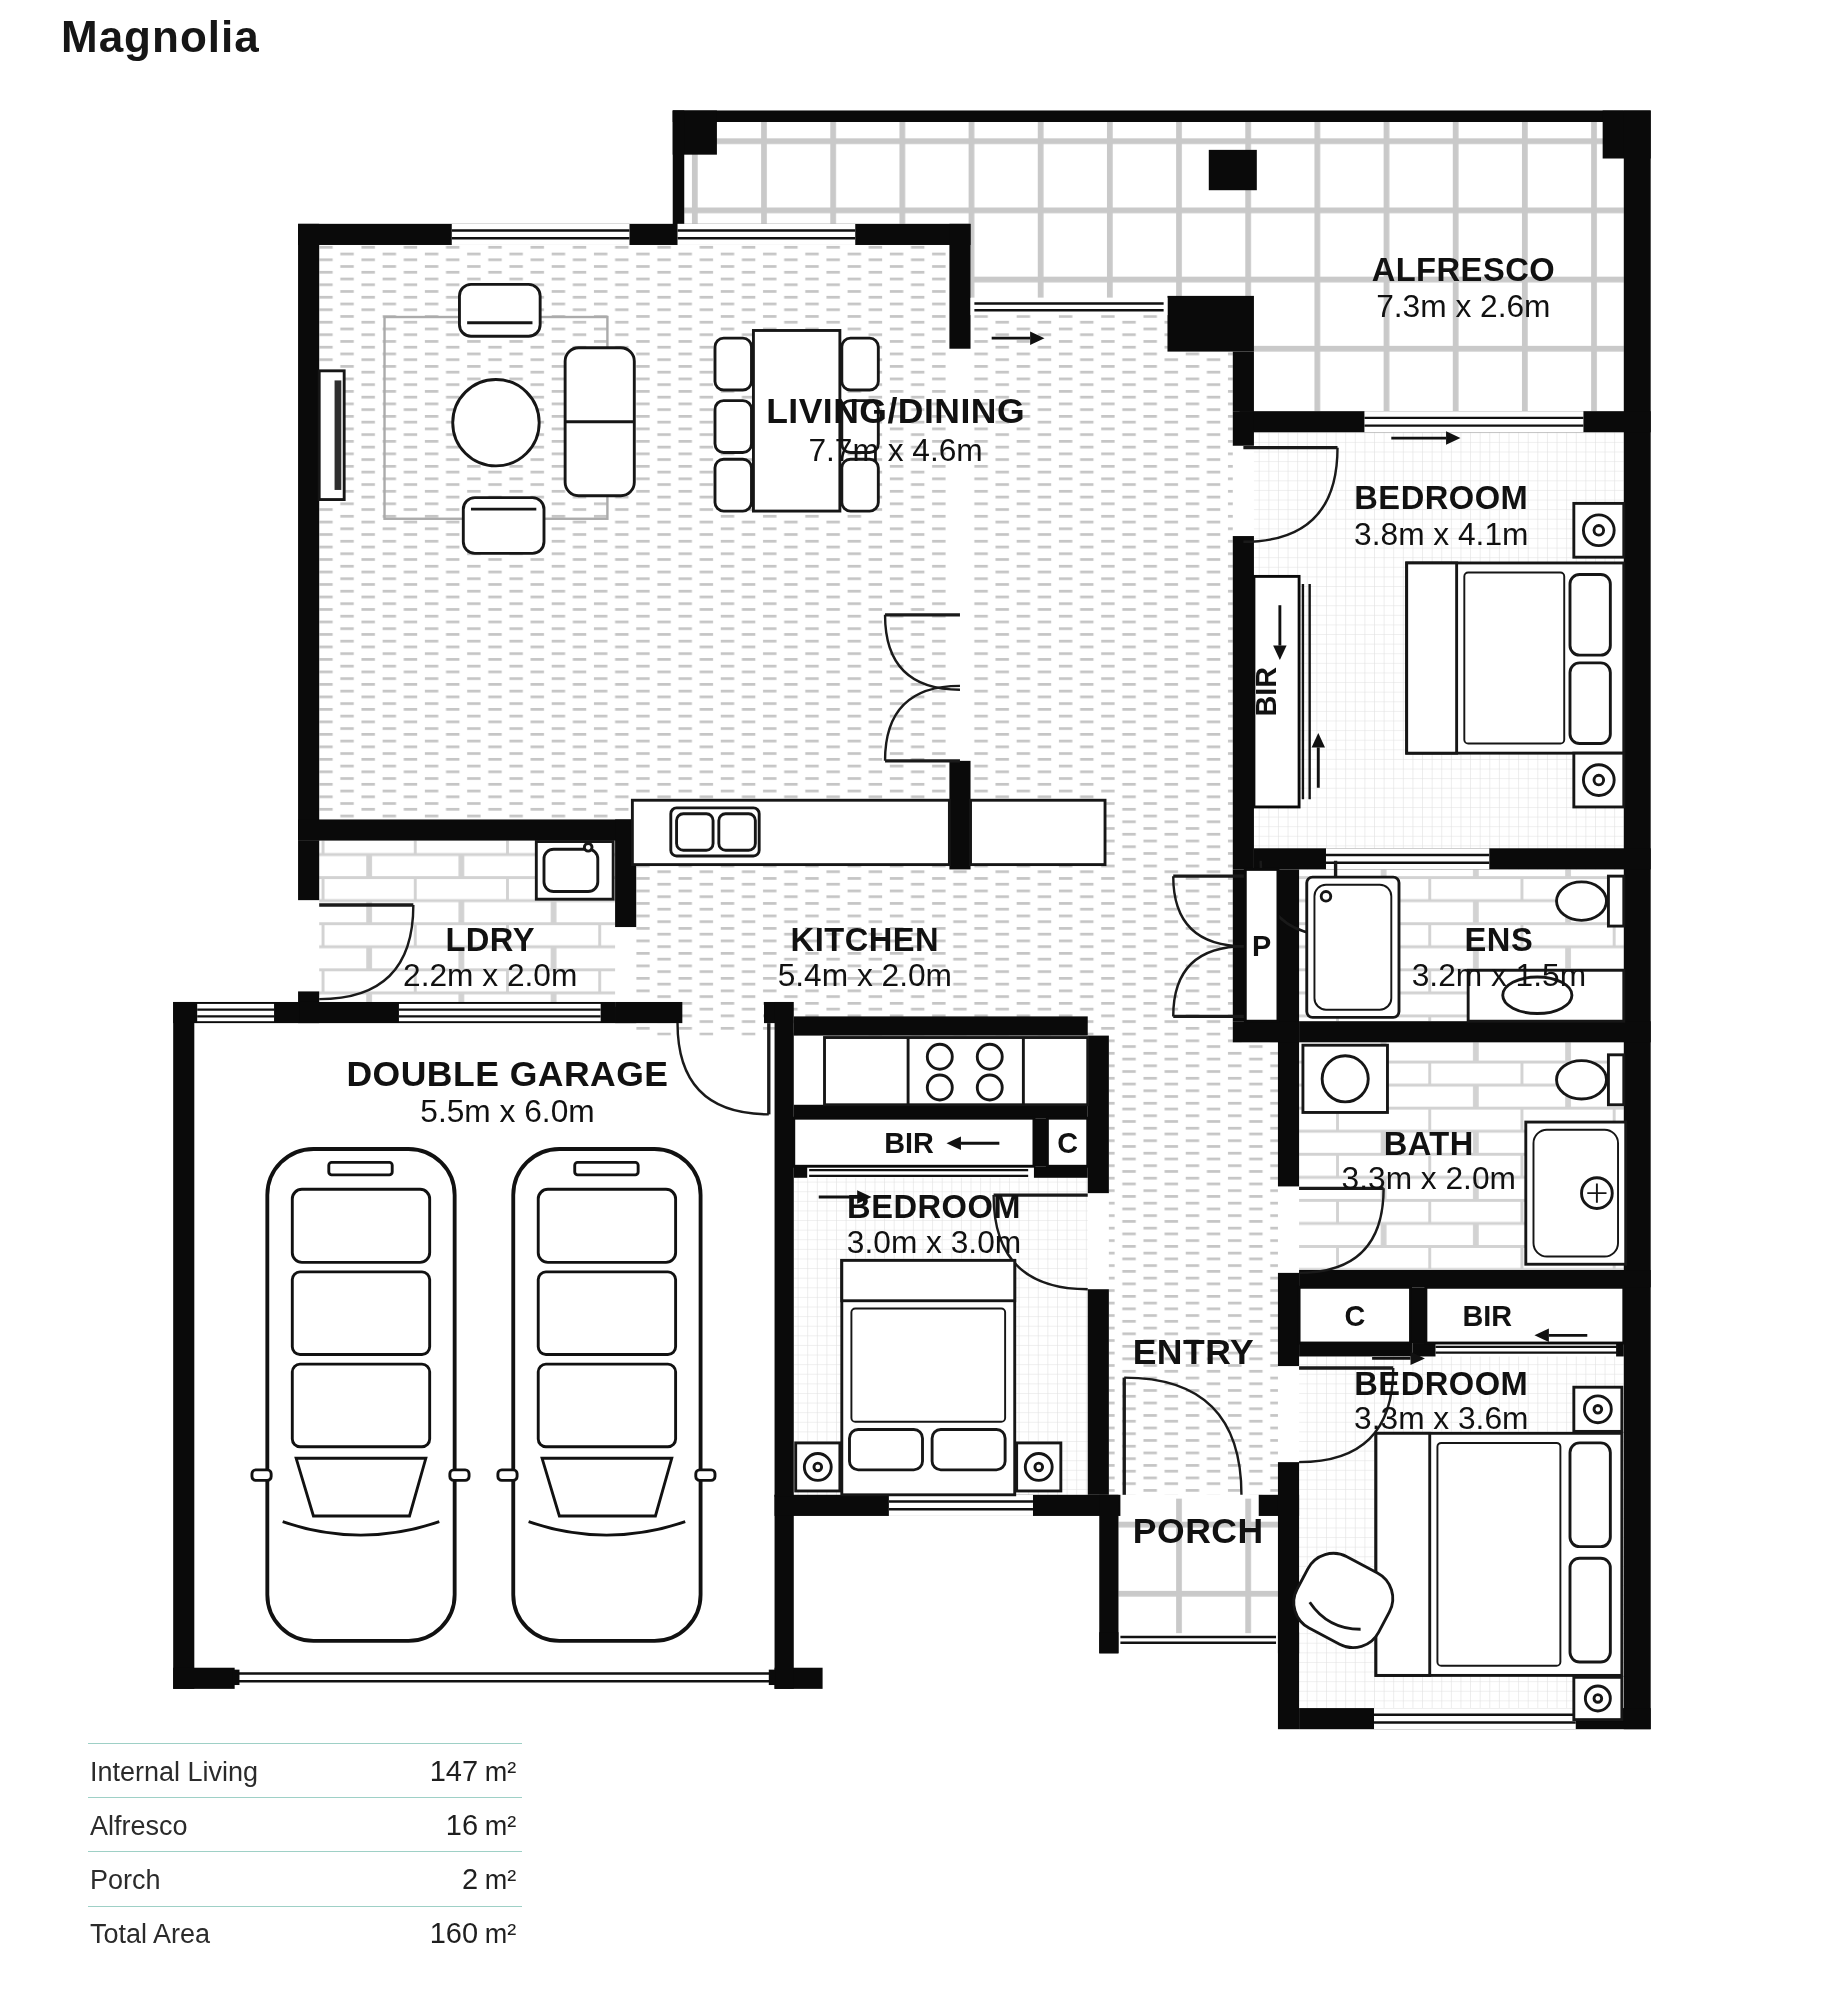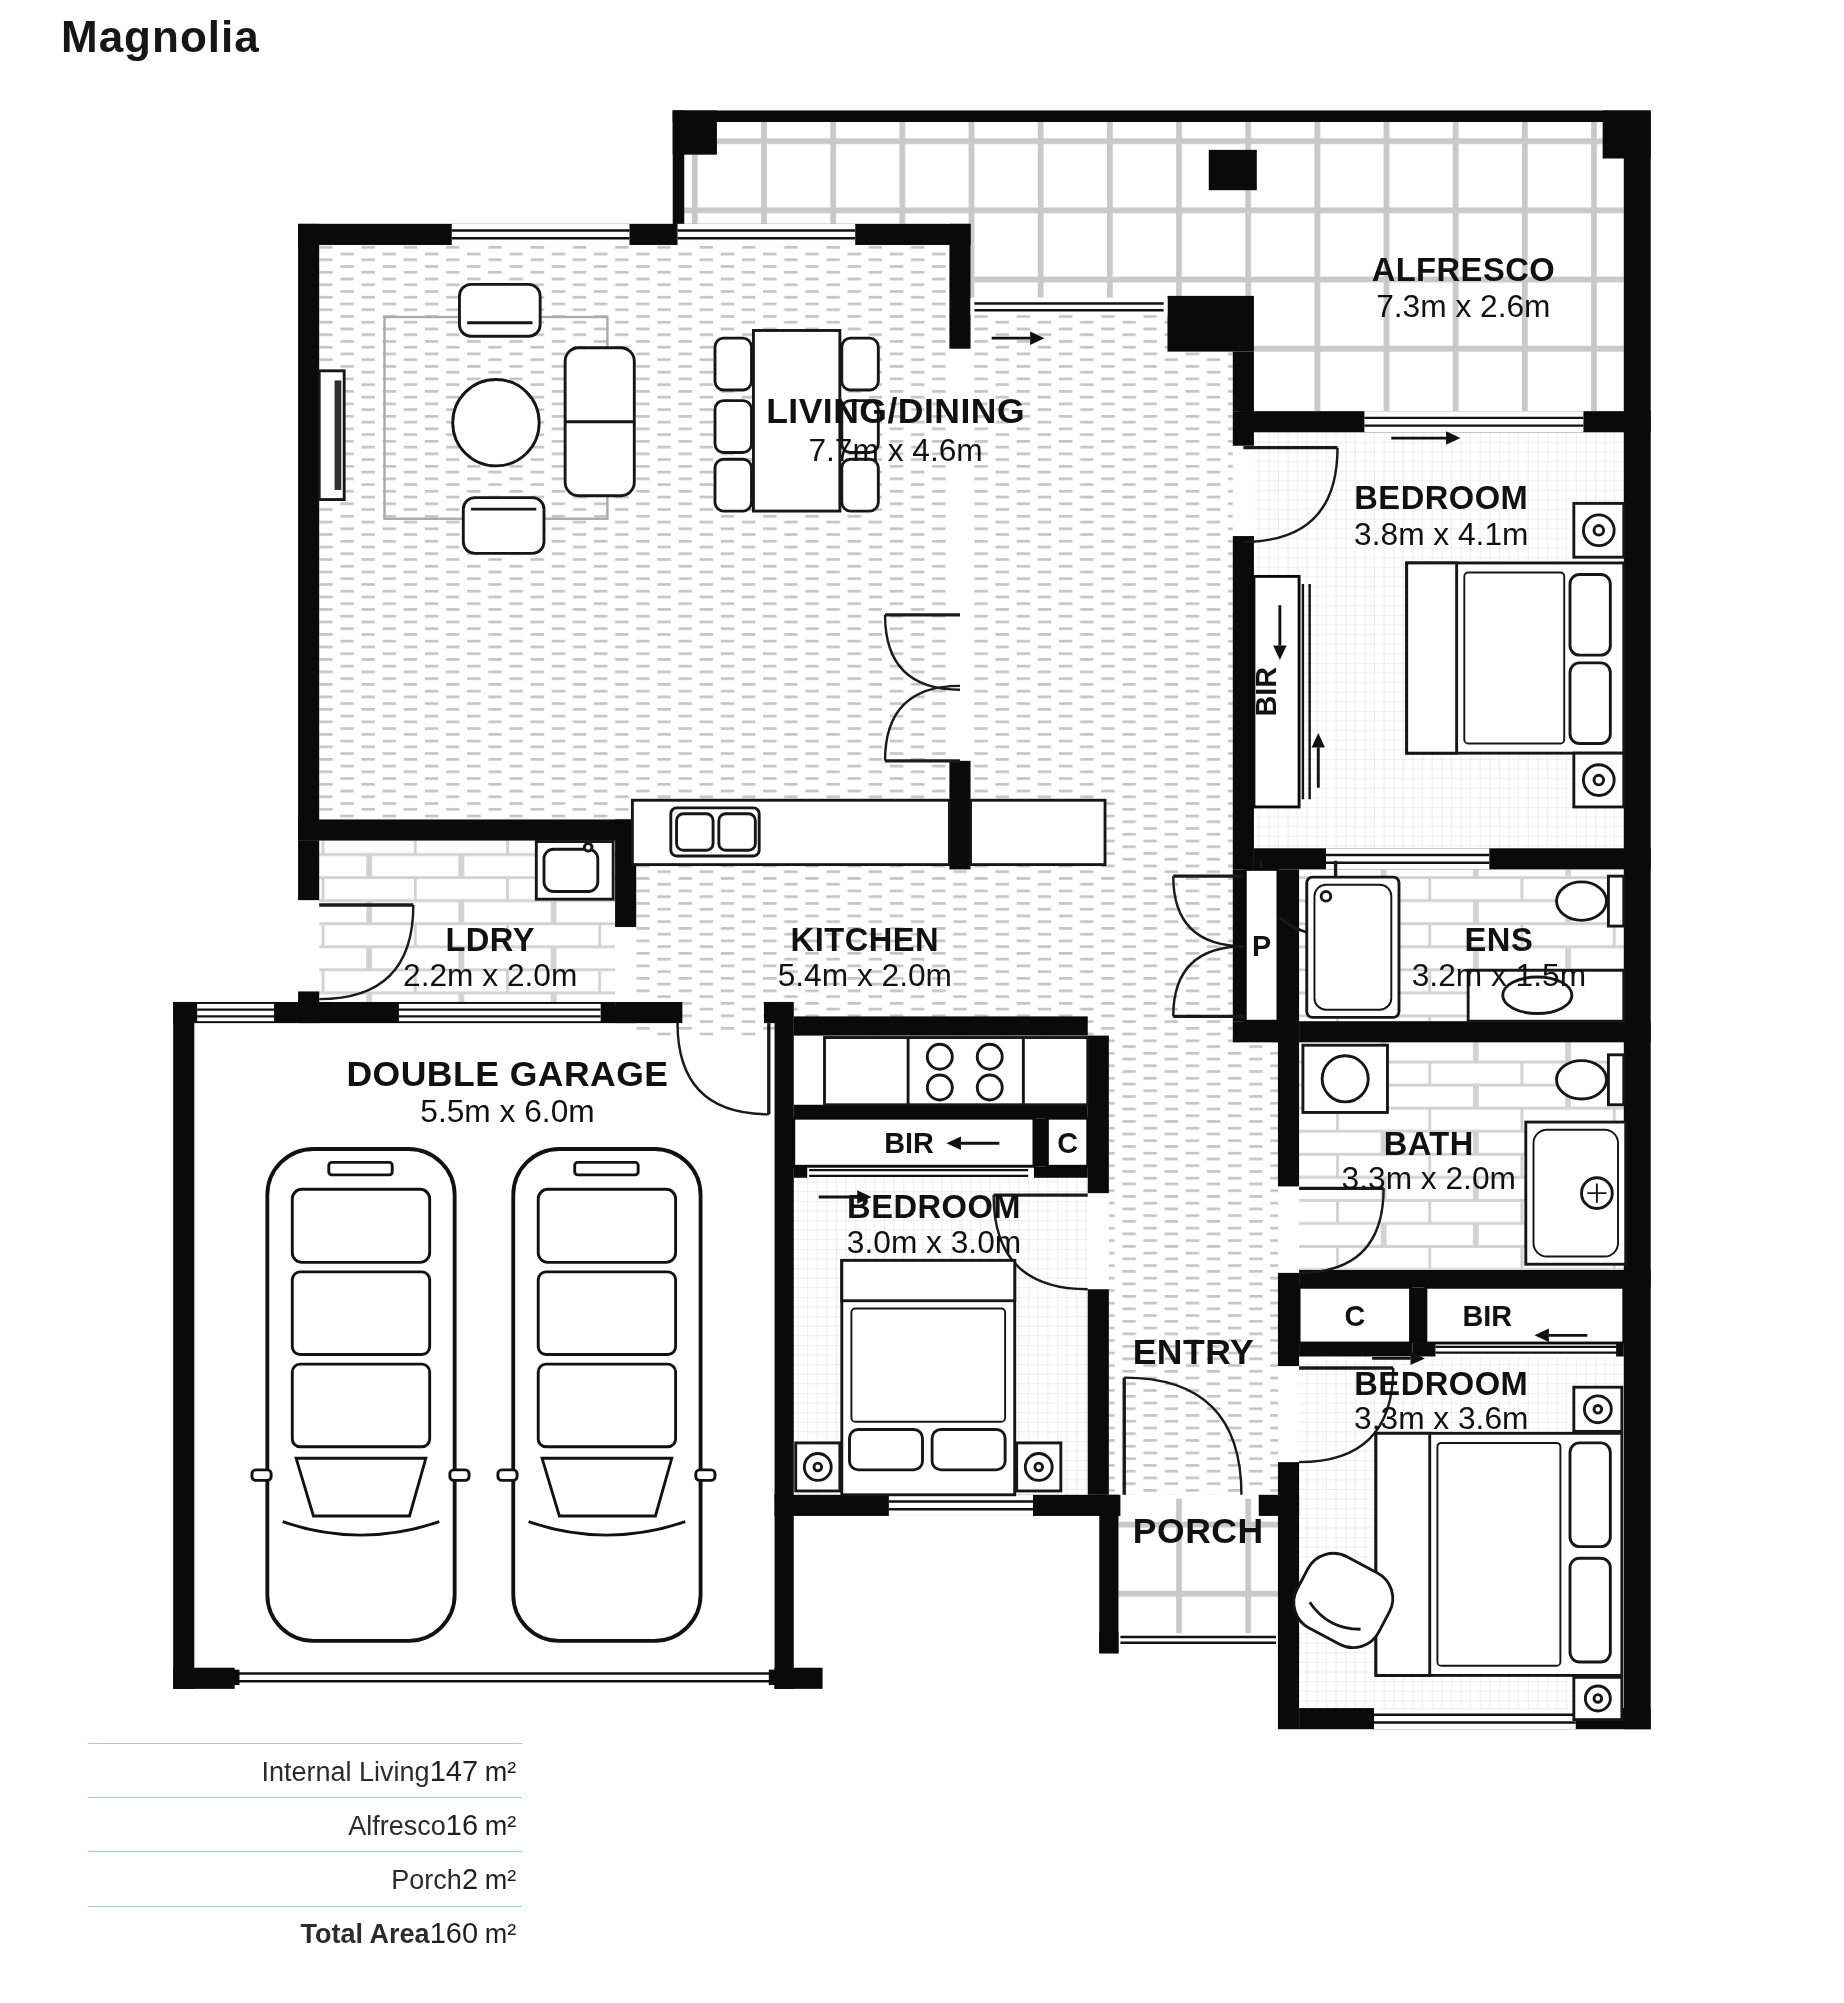--- a/index.html
+++ b/index.html
@@ -7,25 +7,25 @@
   body{background:#fff; font-family:"Liberation Sans", sans-serif;}
   .page{position:relative; width:1845px; height:2003px; background:#fff; overflow:hidden;}
   .title{position:absolute; left:61px; top:11.5px; font-size:44px; font-weight:600;
          letter-spacing:1px; color:#161616;}
   svg text{fill:var(--label);}
   .room-name{font-size:34px; font-weight:bold; letter-spacing:0.5px;}
   .room-name.big{font-size:37px;}
   .room-dims{font-size:33px;}
   .closet-label{font-size:30px; font-weight:bold;}
   .area-table{position:absolute; left:88px; top:1743px; width:434px; color:#2b2b2b;}
-  .area-table .row{display:flex; justify-content:flex-end; align-items:baseline;
+  .area-table .row{display:flex; justify-content:space-between; align-items:baseline;
       border-top:1.9px solid var(--accent); padding:10.6px 5.8px 9.6px 1.9px; font-size:27px;}
   .area-table .row .val{font-size:29px; color:#1f1f1f;}
   .area-table .row .unit{font-size:27px; margin-left:6.7px;}
-  .area-table .row.total .lbl{font-weight:bold;}
+  .area-table .row.total .lbl{font-weight:normal;}
 </style>
 </head>
 <body>
 
 <div class="page">
   <div class="title">Magnolia</div>
 
   <svg width="1845" height="2003" viewBox="0 0 1920 2085">
     <defs>
       <pattern id="tiles" width="72" height="72" patternUnits="userSpaceOnUse">

